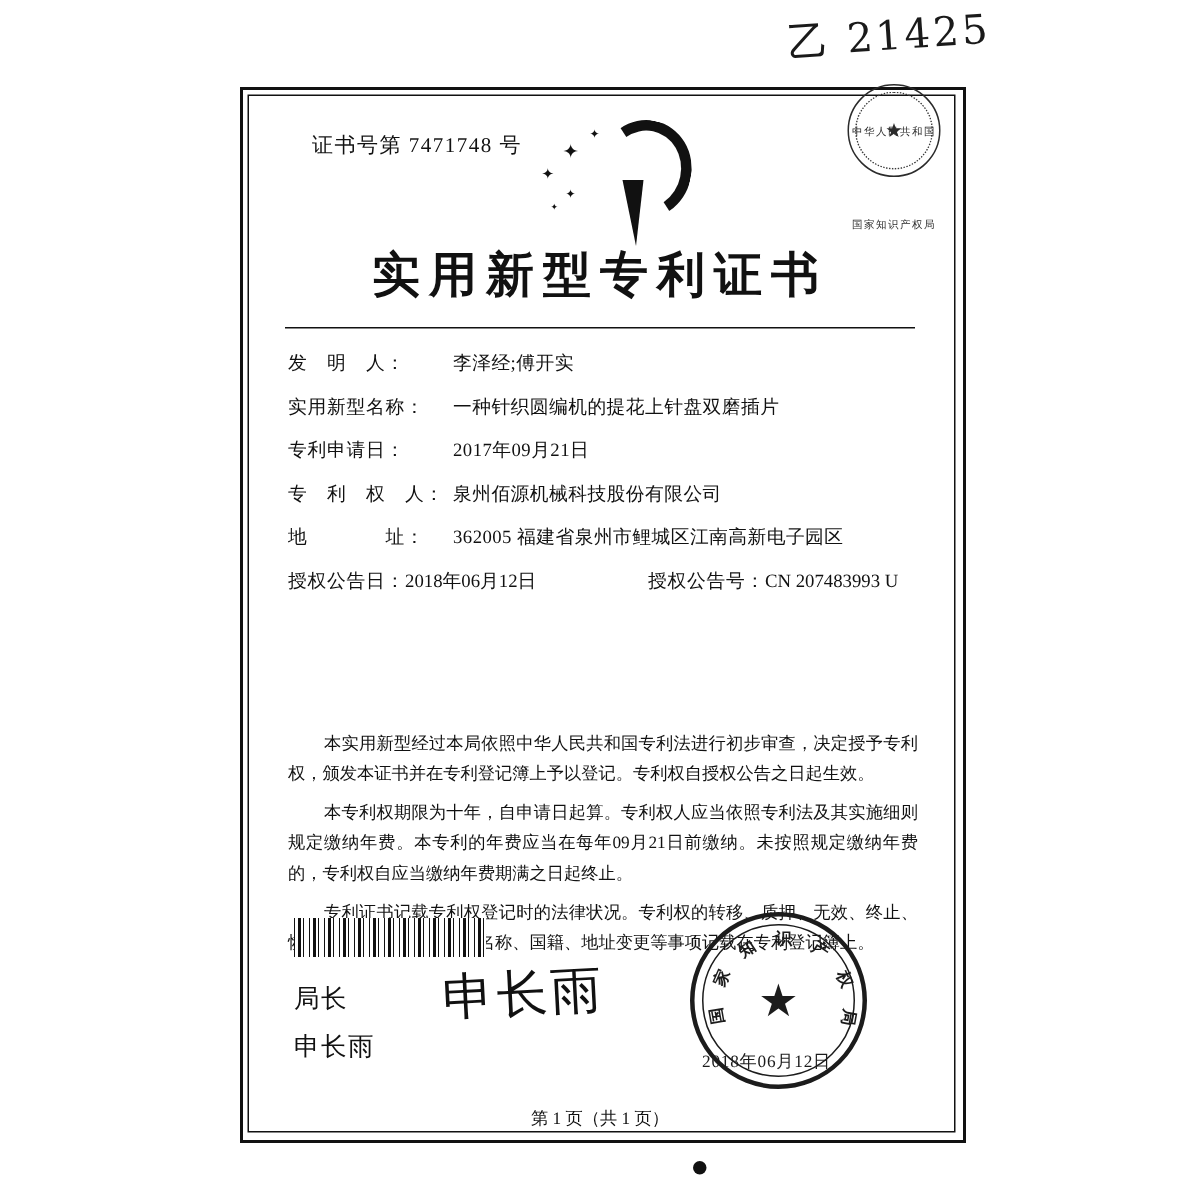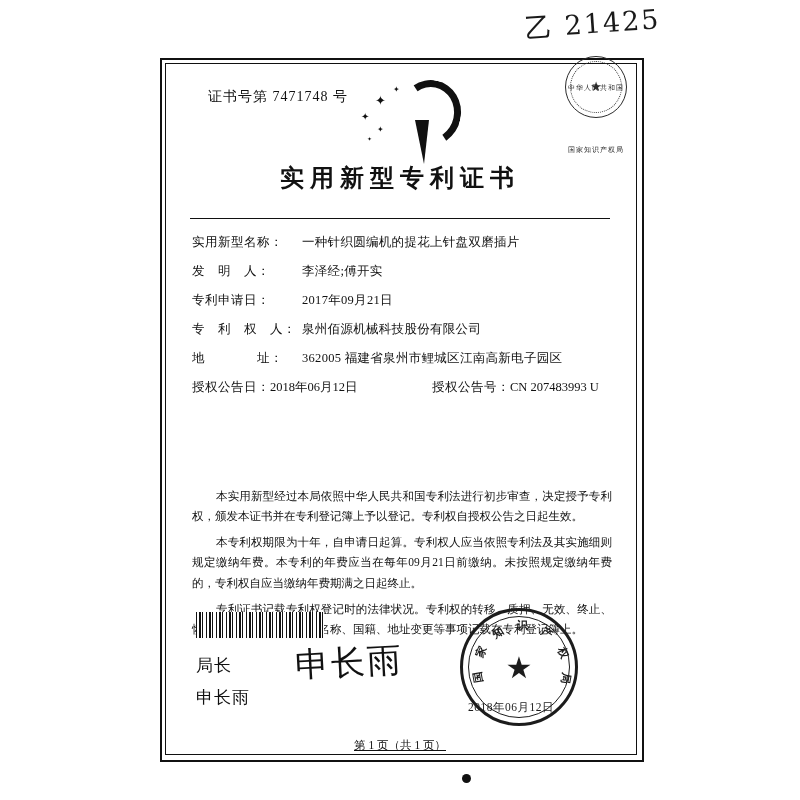--- a/index.html
+++ b/index.html
@@ -133,21 +133,21 @@
   .star.s4 { left: 38px; top: 8px;  font-size: 8px; }
   .star.s5 { left: 12px; top: 58px; font-size: 6px; }
 
   
   .doc-title {
     position: absolute;
     left: 160px;
     top: 162px;
     width: 480px;
     text-align: center;
-    font-size: 24px;
+    font-size: 32px;
     font-weight: bold;
     letter-spacing: 6px;
     font-family: "DejaVu Serif", "Liberation Serif", serif;
   }
 
   
   .title-rule {
     position: absolute;
     left: 190px;
     top: 218px;
@@ -290,21 +290,20 @@
   }
 
   
   .page-footer {
     position: absolute;
     left: 160px;
     top: 738px;
     width: 480px;
     text-align: center;
     font-size: 11.5px;
-    text-decoration: underline;
   }
 
   .bottom-mark {
     position: absolute;
     left: 462px;
     top: 774px;
     width: 9px;
     height: 9px;
     border-radius: 50%;
     background: #111;
@@ -336,26 +335,26 @@
     <span class="star s5">✦</span>
     <div class="arc"></div>
     <div class="spike"></div>
   </div>
 
   <div class="doc-title">实用新型专利证书</div>
   <div class="title-rule"></div>
 
   <div class="fields">
     <div class="field-row">
+      <div class="field-label">发　明　人：</div>
+      <div class="field-value">李泽经;傅开实</div>
+    </div>
+    <div class="field-row">
       <div class="field-label">实用新型名称：</div>
       <div class="field-value">一种针织圆编机的提花上针盘双磨插片</div>
-    </div>
-    <div class="field-row">
-      <div class="field-label">发　明　人：</div>
-      <div class="field-value">李泽经;傅开实</div>
     </div>
     <div class="field-row">
       <div class="field-label">专利申请日：</div>
       <div class="field-value">2017年09月21日</div>
     </div>
     <div class="field-row">
       <div class="field-label">专　利　权　人：</div>
       <div class="field-value">泉州佰源机械科技股份有限公司</div>
     </div>
     <div class="field-row">

